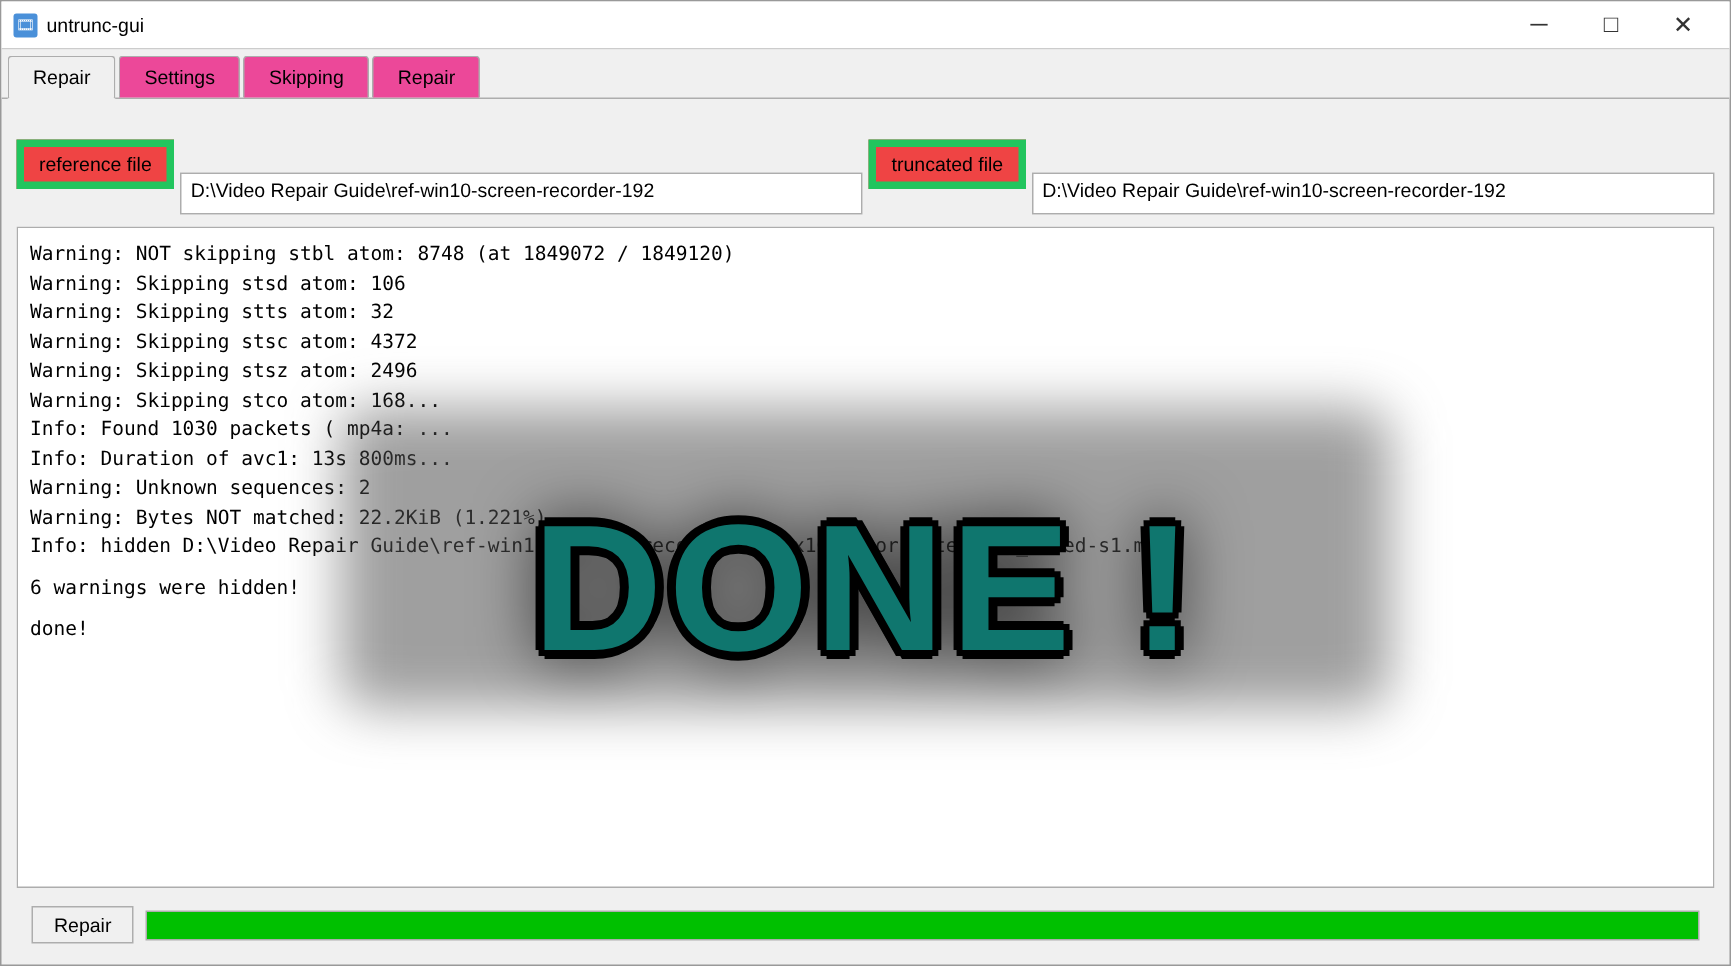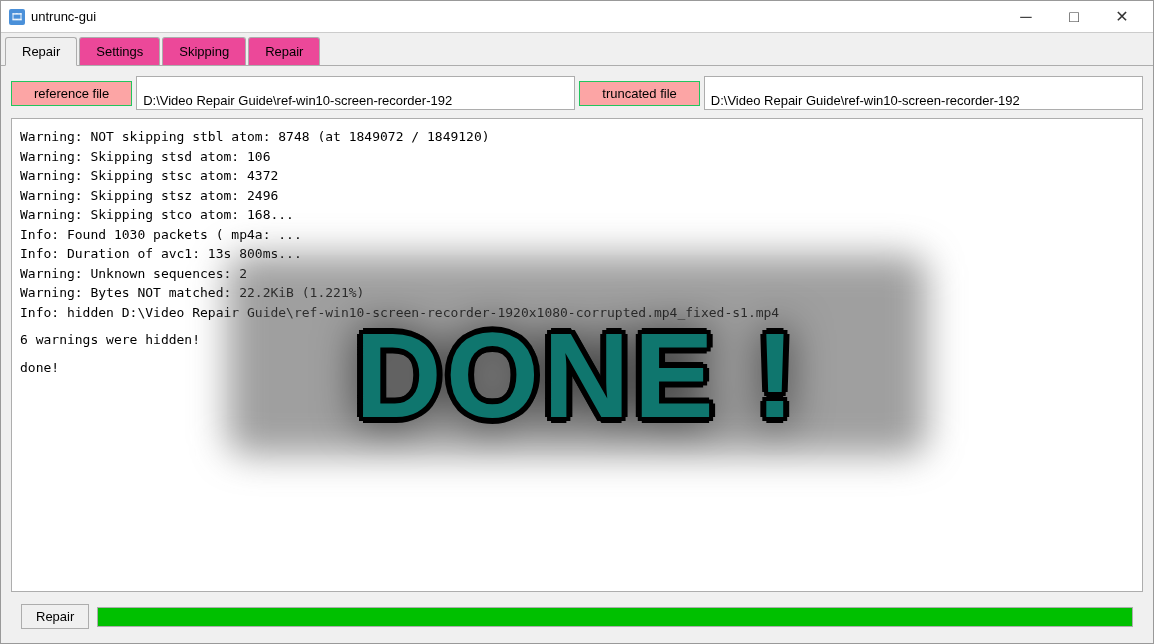--- a/index.html
+++ b/index.html
@@ -116,37 +116,38 @@
     }
 
     .file-row {
       display: flex;
       align-items: center;
       gap: 4px;
       flex-shrink: 0;
     }
 
     .file-button {
-      padding: 4px 22px;
-      border: 1px solid #22c55e;
-      background: #fca5a5;
+      padding: 4px 10px;
+      border: 5px solid #22c55e;
+      background: #ef4444;
       cursor: pointer;
       font-size: 13px;
       white-space: nowrap;
     }
 
     .file-input {
       flex: 1;
-      padding: 16px 6px;
+      padding: 3px 6px;
       border: 1px solid #adadad;
       background: white;
       font-size: 13px;
       height: 28px;
       overflow: hidden;
       white-space: nowrap;
+      margin-top: 39px;
     }
 
     .log-area-container {
       flex: 1;
       position: relative;
       overflow: hidden;
     }
 
     .log-area {
       width: 100%;
@@ -276,20 +277,21 @@
       <button class="file-button">reference file</button>
       <div class="file-input">D:\Video Repair Guide\ref-win10-screen-recorder-192</div>
       <button class="file-button">truncated file</button>
       <div class="file-input">D:\Video Repair Guide\ref-win10-screen-recorder-192</div>
     </div>
 
     <div class="log-area-container">
       <div class="log-area">
         <span class="log-line">Warning: NOT skipping stbl atom: 8748 (at 1849072 / 1849120)</span>
         <span class="log-line">Warning: Skipping stsd atom: 106</span>
+        <span class="log-line">Warning: Skipping stts atom: 32</span>
         <span class="log-line">Warning: Skipping stsc atom: 4372</span>
         <span class="log-line">Warning: Skipping stsz atom: 2496</span>
         <span class="log-line">Warning: Skipping stco atom: 168...</span>
         <span class="log-line">Info: Found 1030 packets ( mp4a: ...</span>
         <span class="log-line">Info: Duration of avc1: 13s 800ms...</span>
         <span class="log-line">Warning: Unknown sequences: 2</span>
         <span class="log-line">Warning: Bytes NOT matched: 22.2KiB (1.221%)</span>
         <span class="log-line">Info: hidden D:\Video Repair Guide\ref-win10-screen-recorder-1920x1080-corrupted.mp4_fixed-s1.mp4</span>
         <span class="spacer"></span>
         <span class="log-line">6 warnings were hidden!</span>

